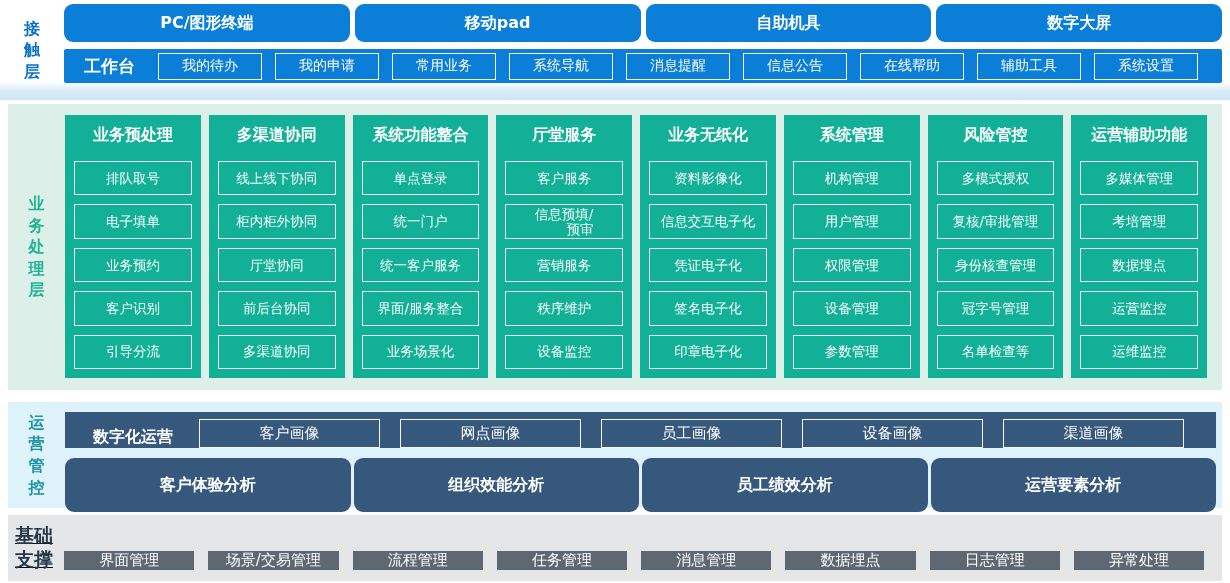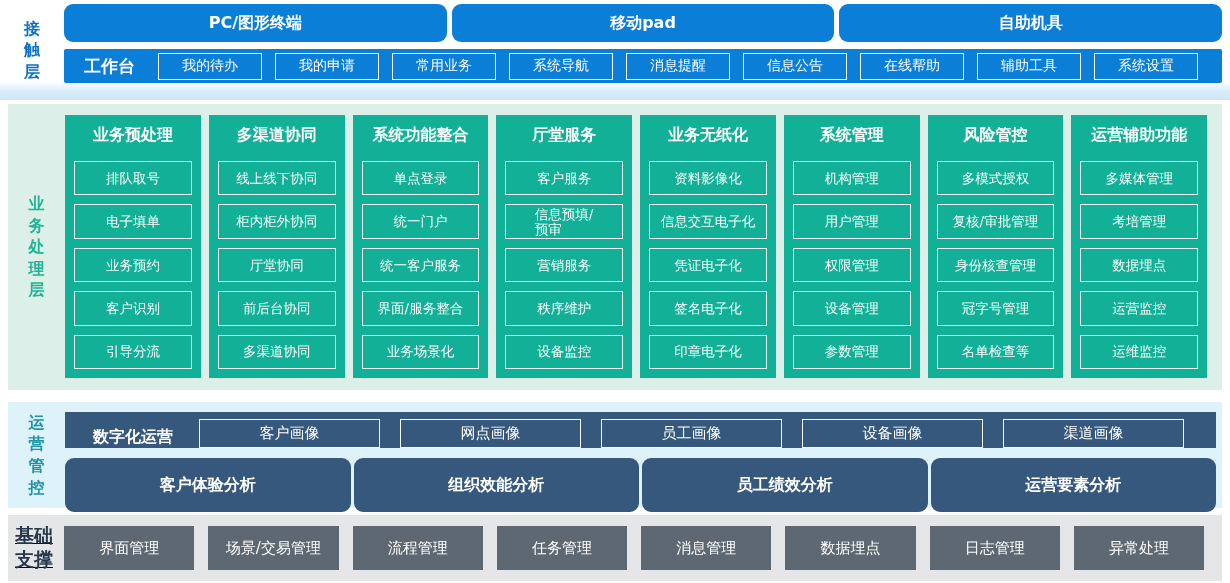--- a/index.html
+++ b/index.html
@@ -27,55 +27,56 @@
   .wb-item{flex:1;height:25px;border:1px solid rgba(255,255,255,.95);color:#fff;font-size:14px;
     display:flex;align-items:center;justify-content:center;white-space:nowrap;}
 
   
   .band-business{position:absolute;left:8px;top:104px;width:1214px;height:286px;background:#ddefe9;display:flex;}
   .teal-txt{color:#1fb493;}
   .cols{flex:1;display:flex;gap:8px;padding:11px 15px 12px 0;}
   .gcol{flex:1;background:#12b197;padding:4px 9px 9px;display:flex;flex-direction:column;min-width:0;}
   .gcol-title{height:33px;display:flex;align-items:center;justify-content:center;color:#fff;font-weight:bold;font-size:16px;white-space:nowrap;}
   .gitem{flex:1;margin-top:9px;border:1.5px solid rgba(255,255,255,.92);color:#fff;font-size:13.5px;
-    display:flex;align-items:center;justify-content:center;text-align:left;white-space:pre-line;line-height:1.1;}
+    display:flex;align-items:center;justify-content:center;text-align:right;white-space:pre-line;line-height:1.1;}
 
   
   .band-ops{position:absolute;left:8px;top:402px;width:1214px;height:106px;background:#ddf2f9;display:flex;}
   .cyan-txt{color:#1d93a5;}
   .ops-body{flex:1;margin-right:6px;padding-top:10px;}
   .digital-bar{height:36px;background:#35587c;display:flex;align-items:flex-end;padding:0 32px 0 28px;gap:20px;}
   .dg-label{color:#fff;font-weight:bold;font-size:16px;margin-right:6px;flex:0 0 auto;}
   .dg-item{flex:1;height:27px;border:1px solid rgba(255,255,255,.95);color:#fff;font-size:15px;
     display:flex;align-items:center;justify-content:center;}
   .analysis-row{display:flex;gap:3px;margin-top:10px;height:54px;border-radius:8px;}
   .an-item{flex:1;background:#35587c;border-radius:9px;color:#fff;font-weight:bold;font-size:16px;
     display:flex;align-items:center;justify-content:center;}
 
   
   .band-foundation{position:absolute;left:8px;top:515px;width:1214px;height:66px;background:#e4e6e8;display:flex;align-items:center;}
   .band-foundation .label-col{flex:0 0 52px;text-decoration:underline;}
   .dark-txt{color:#26374a;}
-  .fd-row{flex:1;display:flex;gap:14px;margin:0 18px 0 4px;height:44px;}
+  .fd-row{flex:1;display:flex;gap:14px;margin:0 18px 0 4px;height:44px;align-items:flex-end;}
   .fd-item{flex:1;background:#5d6872;color:#fff;font-size:15px;display:flex;align-items:center;justify-content:center;white-space:nowrap;}
 </style>
 </head>
 <body>
 
 <div class="stage">
 
   <section class="band-contact">
     <div class="label-col">
       <div class="vlabel blue-txt">接触层</div>
     </div>
     <div class="contact-body">
       <div class="channels">
         <div class="channel">PC/图形终端</div>
         <div class="channel">移动pad</div>
         <div class="channel">自助机具</div>
+        <div class="channel">数字大屏</div>
       </div>
       <div class="workbench">
         <span class="wb-label">工作台</span>
         <div class="wb-item">我的待办</div>
         <div class="wb-item">我的申请</div>
         <div class="wb-item">常用业务</div>
         <div class="wb-item">系统导航</div>
         <div class="wb-item">消息提醒</div>
         <div class="wb-item">信息公告</div>
         <div class="wb-item">在线帮助</div>

